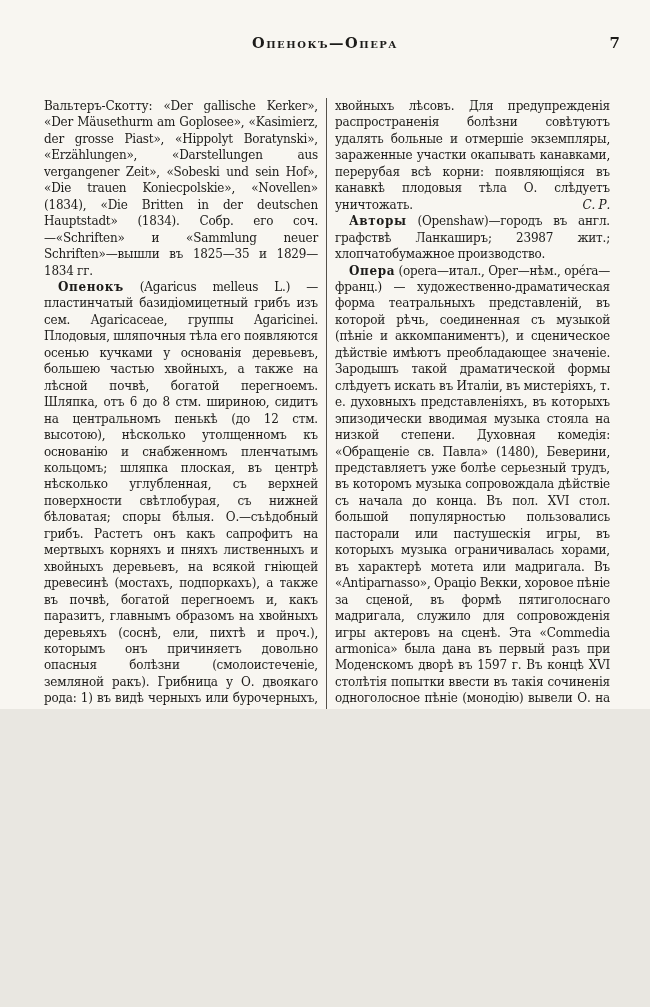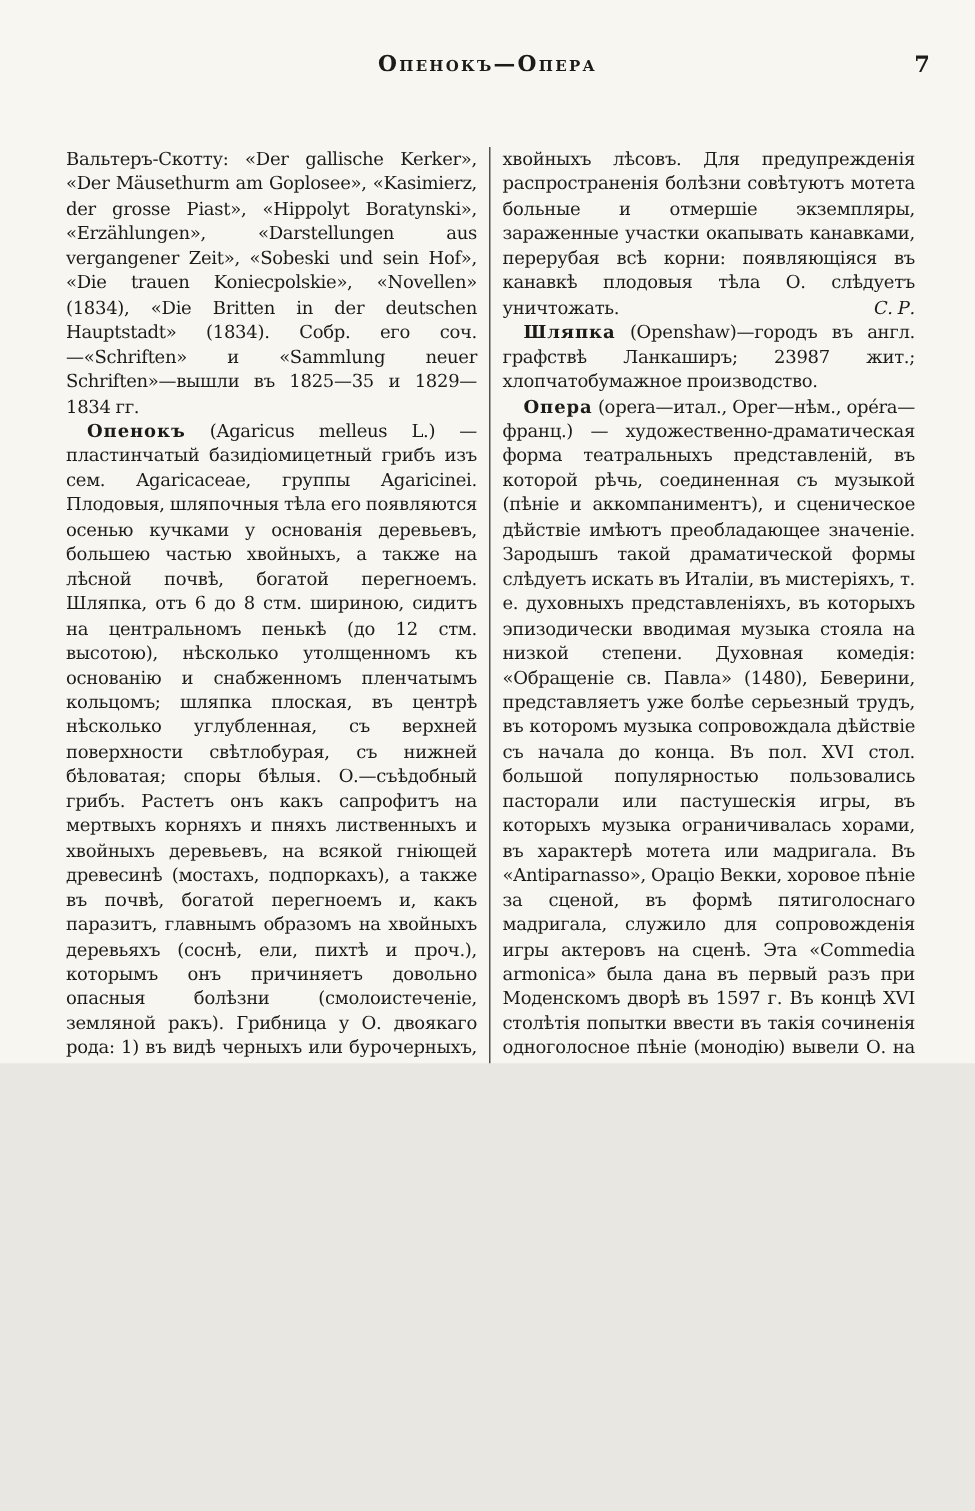--- a/index.html
+++ b/index.html
@@ -55,20 +55,20 @@
   </div>
 
   <div class="columns">
 
     <div class="col col-left">
       <p>Вальтеръ-Скотту: «Der gallische Kerker», «Der Mäusethurm am Goplosee», «Kasimierz, der grosse Piast», «Hippolyt Boratynski», «Erzählungen», «Darstellungen aus vergangener Zeit», «Sobeski und sein Hof», «Die trauen Koniecpolskie», «Novellen» (1834), «Die Britten in der deutschen Hauptstadt» (1834). Собр. его соч.—«Schriften» и «Sammlung neuer Schriften»—вышли въ 1825—35 и 1829—1834 гг.</p>
       <p class="entry"><span class="headword">Опенокъ</span><span> (Agaricus melleus L.) — пластинчатый базидіомицетный грибъ изъ сем. Agaricaceae, группы Agaricinei. Плодовыя, шляпочныя тѣла его появляются осенью кучками у основанія деревьевъ, большею частью хвойныхъ, а также на лѣсной почвѣ, богатой перегноемъ. Шляпка, отъ 6 до 8 стм. шириною, сидитъ на центральномъ пенькѣ (до 12 стм. высотою), нѣсколько утолщенномъ къ основанію и снабженномъ пленчатымъ кольцомъ; шляпка плоская, въ центрѣ нѣсколько углубленная, съ верхней поверхности свѣтлобурая, съ нижней бѣловатая; споры бѣлыя. О.—съѣдобный грибъ. Растетъ онъ какъ сапрофитъ на мертвыхъ корняхъ и пняхъ лиственныхъ и хвойныхъ деревьевъ, на всякой гніющей древесинѣ (мостахъ, подпоркахъ), а также въ почвѣ, богатой перегноемъ и, какъ паразитъ, главнымъ образомъ на хвойныхъ деревьяхъ (соснѣ, ели, пихтѣ и проч.), которымъ онъ причиняетъ довольно опасныя болѣзни (смолоистеченіе, земляной ракъ). Грибница у О. двоякаго рода: 1) въ видѣ черныхъ или бурочерныхъ, вѣтвистыхъ, похожихъ на корни, тяжей, распространяющихся въ землѣ и облекающихъ поверхность мертвыхъ и живыхъ корней, а иногда заходящихъ и въ ихъ кору; раньше эти образованія принимались за самостоятельный грибъ, Rhizomorpha, теперь же доказано, что это грибница О., ея склероцій; 2) въ видѣ бѣлой пленки, разростающейся подъ корою и на старыхъ живыхъ корняхъ поднимающейся иногда до трехъ метровъ высоты отъ почвы. Оба рода грибницы находятся во взаимной связи. Шнуровидная грибница растетъ на своемъ кончикѣ, гдѣ находится молодая нѣжная ткань, клѣточки которой вытягиваются въ длину и дѣлятся поперечными перегородками. Разростаясь въ землѣ, грибница встрѣчаетъ здоровые корни дерева и поражаетъ ихъ, такъ что болѣзнь передается отъ дерева къ дереву черезъ землю при помощи грибницы. Кончикъ грибницы покрытъ многочисленными тонкими гифами, торчащими свободными концами наружу. Какъ только грибница коснется корня, гифы, прибивая кору, входятъ въ сердцевинные лучи и въ смоляные ходы. Изъ сердцевинныхъ лучей они проникаютъ въ элементы древесины, разрушаютъ ихъ, образуя такъ наз. «бѣлую гниль». Разростаясь же по смолянымъ ходамъ, гифы разрушаютъ выстилающія ихъ паренхиматическія клѣточки, результатомъ чего появляется изобиліе терпентина, стекающаго внизъ и потомъ вытекающаго у основанія дерева наружу черезъ трещины убитой грибницею и подсохшей уже коры («смолоистеченіе»). Пораженное дерево страдаетъ, мало по малу сохнетъ и отмираетъ, почему О. долженъ считаться опаснѣйшимъ паразитомъ для нашихъ</span></p>
     </div>
 
     <div class="col col-right">
-      <p><span>хвойныхъ лѣсовъ. Для предупрежденія распространенія болѣзни совѣтуютъ мотета больные и отмершіе экземпляры, зараженные участки окапывать канавками, перерубая всѣ корни: появляющіяся въ канавкѣ плодовыя тѣла О. слѣдуетъ уничтожать.</span><i class="sig">С. Р.</i></p>
-      <p class="entry"><span class="headword">Шляпка</span><span> (Openshaw)—городъ въ англ. графствѣ Ланкаширъ; 23987 жит.; хлопчатобумажное производство.</span></p>
+      <p><span>хвойныхъ лѣсовъ. Для предупрежденія распространенія болѣзни совѣтуютъ удалять больные и отмершіе экземпляры, зараженные участки окапывать канавками, перерубая всѣ корни: появляющіяся въ канавкѣ плодовыя тѣла О. слѣдуетъ уничтожать.</span><i class="sig">С. Р.</i></p>
+      <p class="entry"><span class="headword">Авторы</span><span> (Openshaw)—городъ въ англ. графствѣ Ланкаширъ; 23987 жит.; хлопчатобумажное производство.</span></p>
       <p class="entry"><span class="headword">Опера</span><span> (opera—итал., Oper—нѣм., opéra—франц.) — художественно-драматическая форма театральныхъ представленій, въ которой рѣчь, соединенная съ музыкой (пѣніе и аккомпаниментъ), и сценическое дѣйствіе имѣютъ преобладающее значеніе. Зародышъ такой драматической формы слѣдуетъ искать въ Италіи, въ мистеріяхъ, т. е. духовныхъ представленіяхъ, въ которыхъ эпизодически вводимая музыка стояла на низкой степени. Духовная комедія: «Обращеніе св. Павла» (1480), Беверини, представляетъ уже болѣе серьезный трудъ, въ которомъ музыка сопровождала дѣйствіе съ начала до конца. Въ пол. XVI стол. большой популярностью пользовались пасторали или пастушескія игры, въ которыхъ музыка ограничивалась хорами, въ характерѣ мотета или мадригала. Въ «Antiparnasso», Орацiо Векки, хоровое пѣніе за сценой, въ формѣ пятиголоснаго мадригала, служило для сопровожденія игры актеровъ на сценѣ. Эта «Commedia armonica» была дана въ первый разъ при Моденскомъ дворѣ въ 1597 г. Въ концѣ XVI столѣтія попытки ввести въ такія сочиненія одноголосное пѣніе (монодію) вывели О. на тотъ путь, на которомъ ея развитіе пошло быстро впередъ. Авторы этихъ попытокъ называли свои музыкально-драматическія произведенія drama in musica или drama per musica; названіе О. стало примѣняться къ нимъ въ первой половинѣ XVII стол. Въ послѣднее время нѣкоторые оперные композиторы, напр. Рихардъ Вагнеръ, опять вернулись къ названію: музыкальная драма. Цѣль О.—усилить и углубить, съ помощью музыки, дѣйствіе драматическаго произведенія. Хотя музыка въ О. имѣетъ преобладающее значеніе, тѣмъ не менѣе успѣхъ ея находится въ зависимости отъ текста (либретто, см.), который долженъ имѣть интересный, ясный сюжетъ, сжатую, красивую литературную форму, жизненность и выразительность рѣчи. Сюжетъ долженъ давать возможность къ разнообразному выбору голосовъ (сопрано, меццо-сопрано, альтъ, теноръ, басъ) и къ участію хора. Задача О.—не эффектность, а полная выразительность. О. отклонилась отъ этой задачи у итальянцевъ въ XVIII стол. и въ первой половинѣ XIX стол.; ради эффектной вокальной виртуозности они почти превратили О. въ концертъ въ костюмахъ. Въ послѣднее время виртуозность отступила на второй планъ или совсѣмъ изгнана изъ О., но явился другой недостатокъ—слишкомъ сильная и сложная инструментовка, заглушающая пѣніе и препятствующая слову, этому важному фактору въ О., доходить до слушателя съ полной ясностью. Въ настоящее время взглядъ на правильное соотношеніе музыкальной формы и текста далеко еще не установился. Большин-</span></p>
     </div>
 
   </div>
 
 </div>
 
 </body></html>

